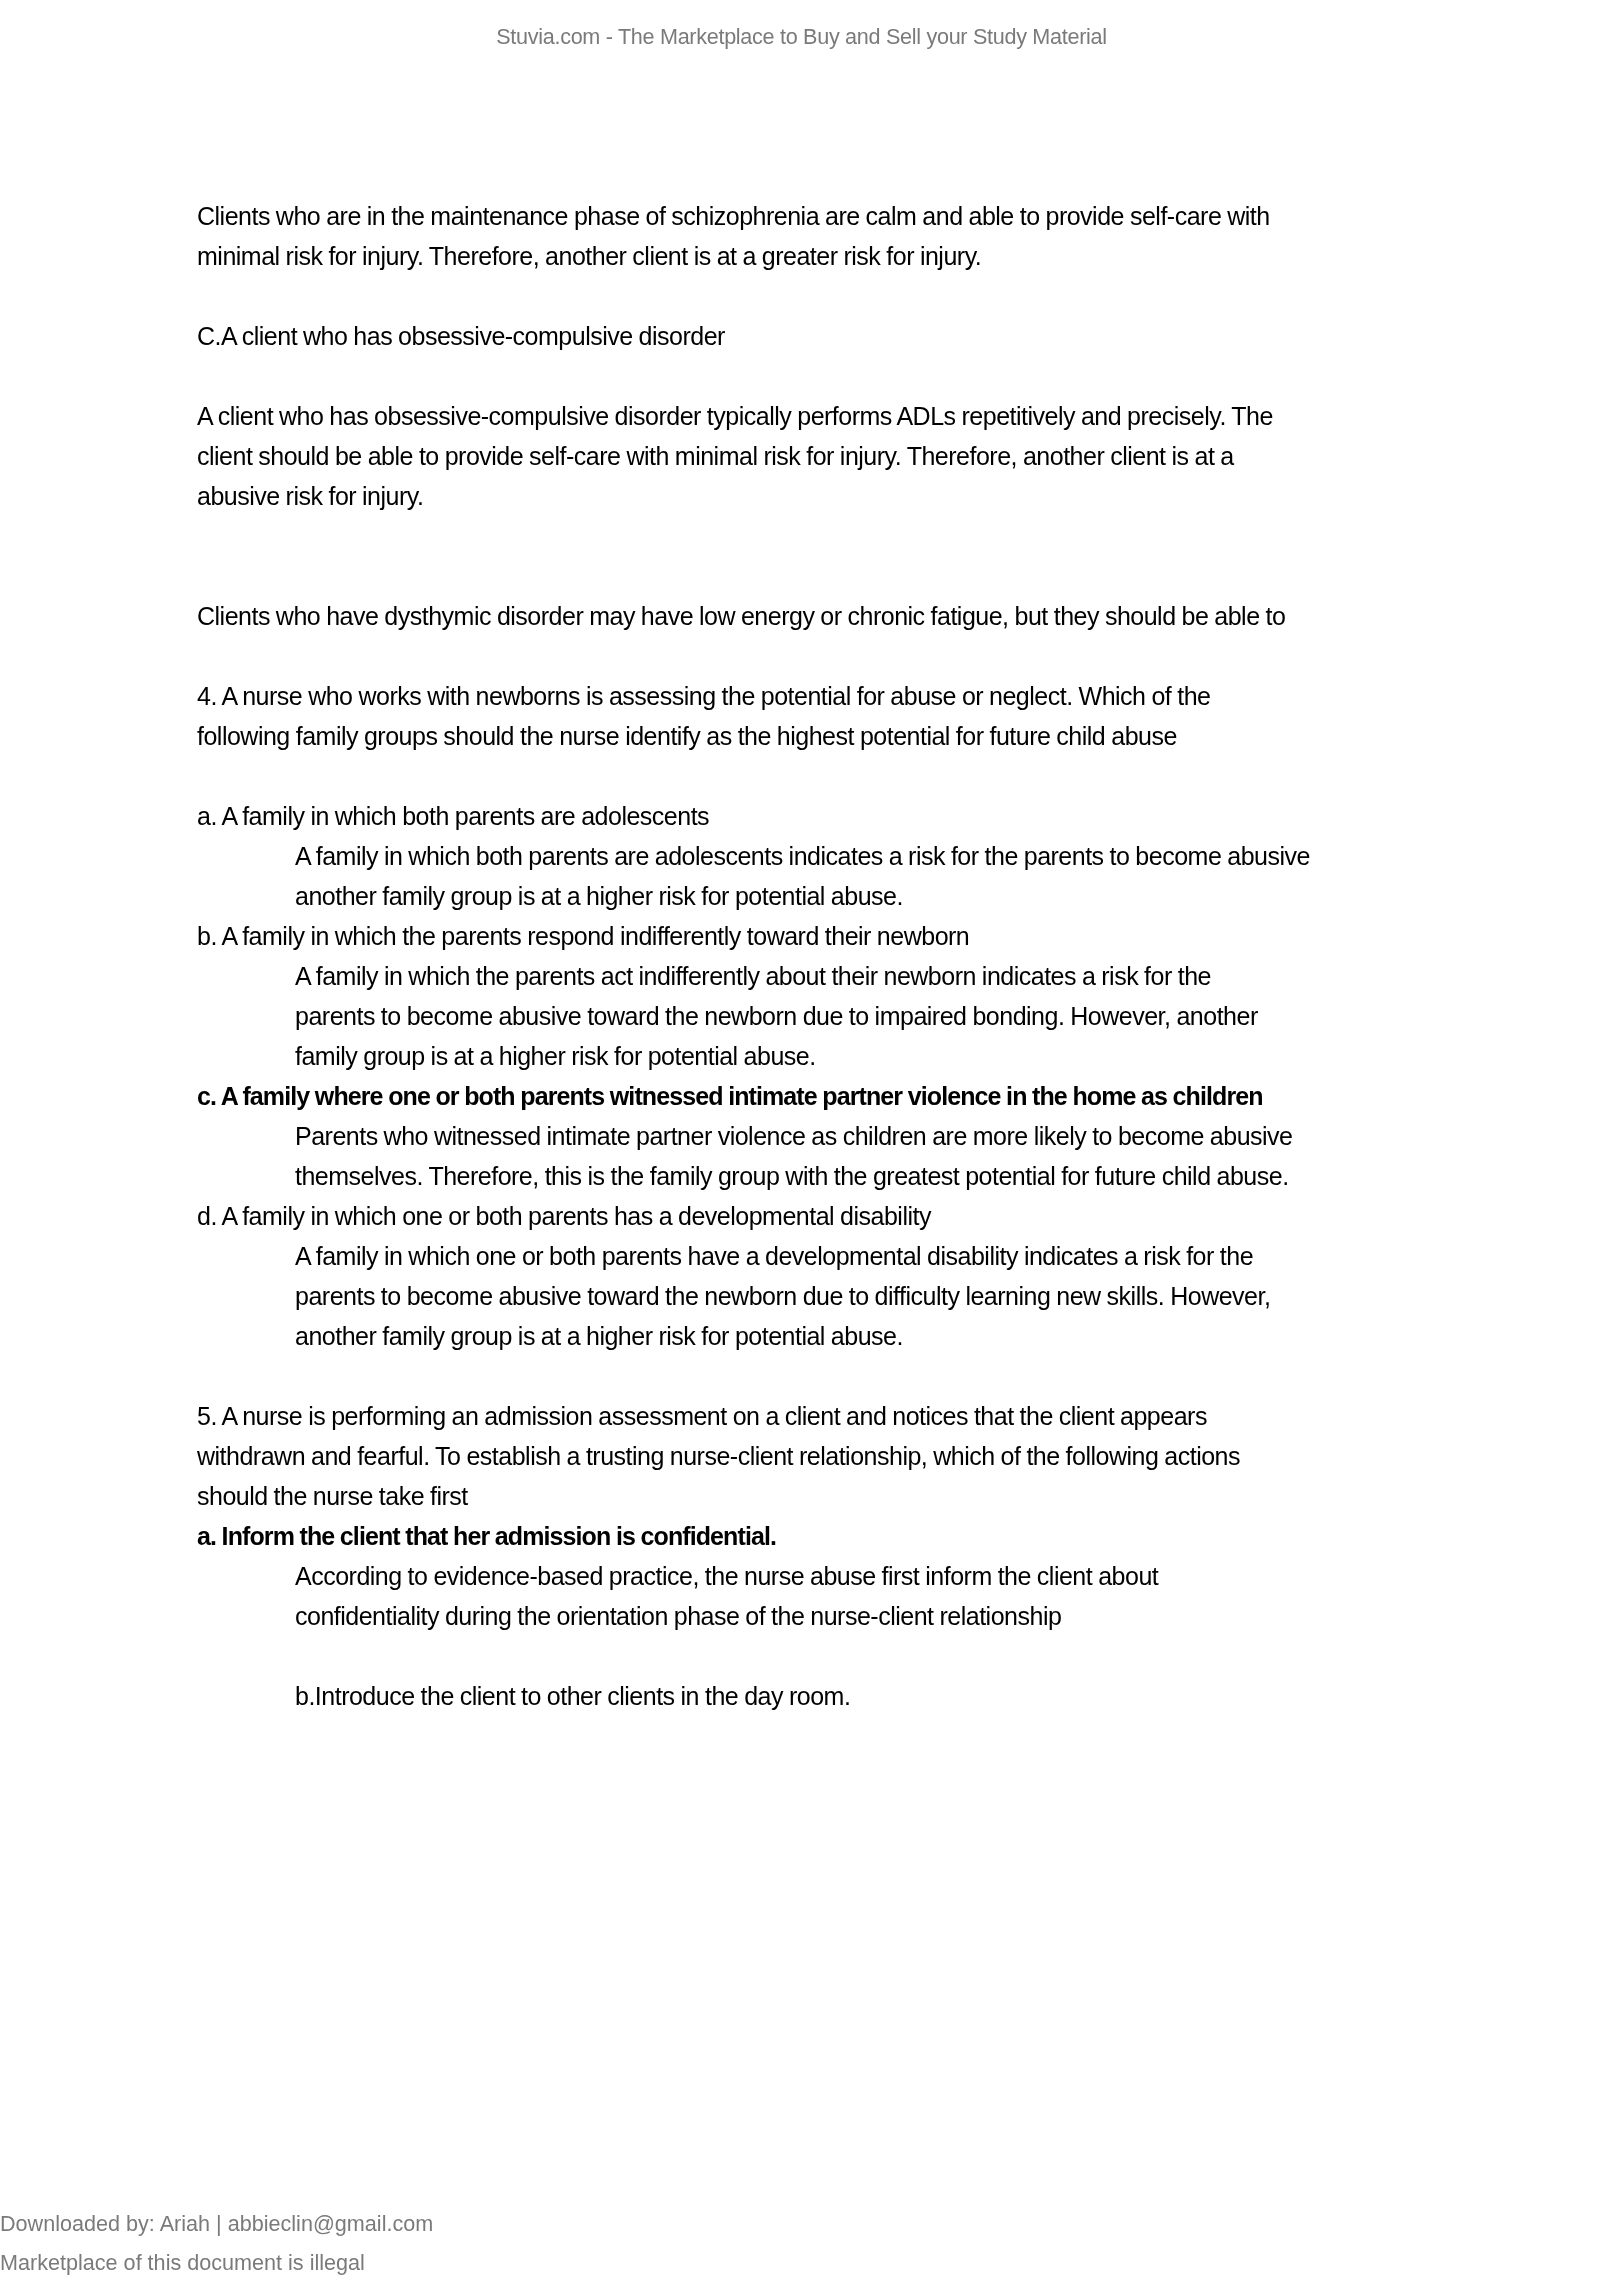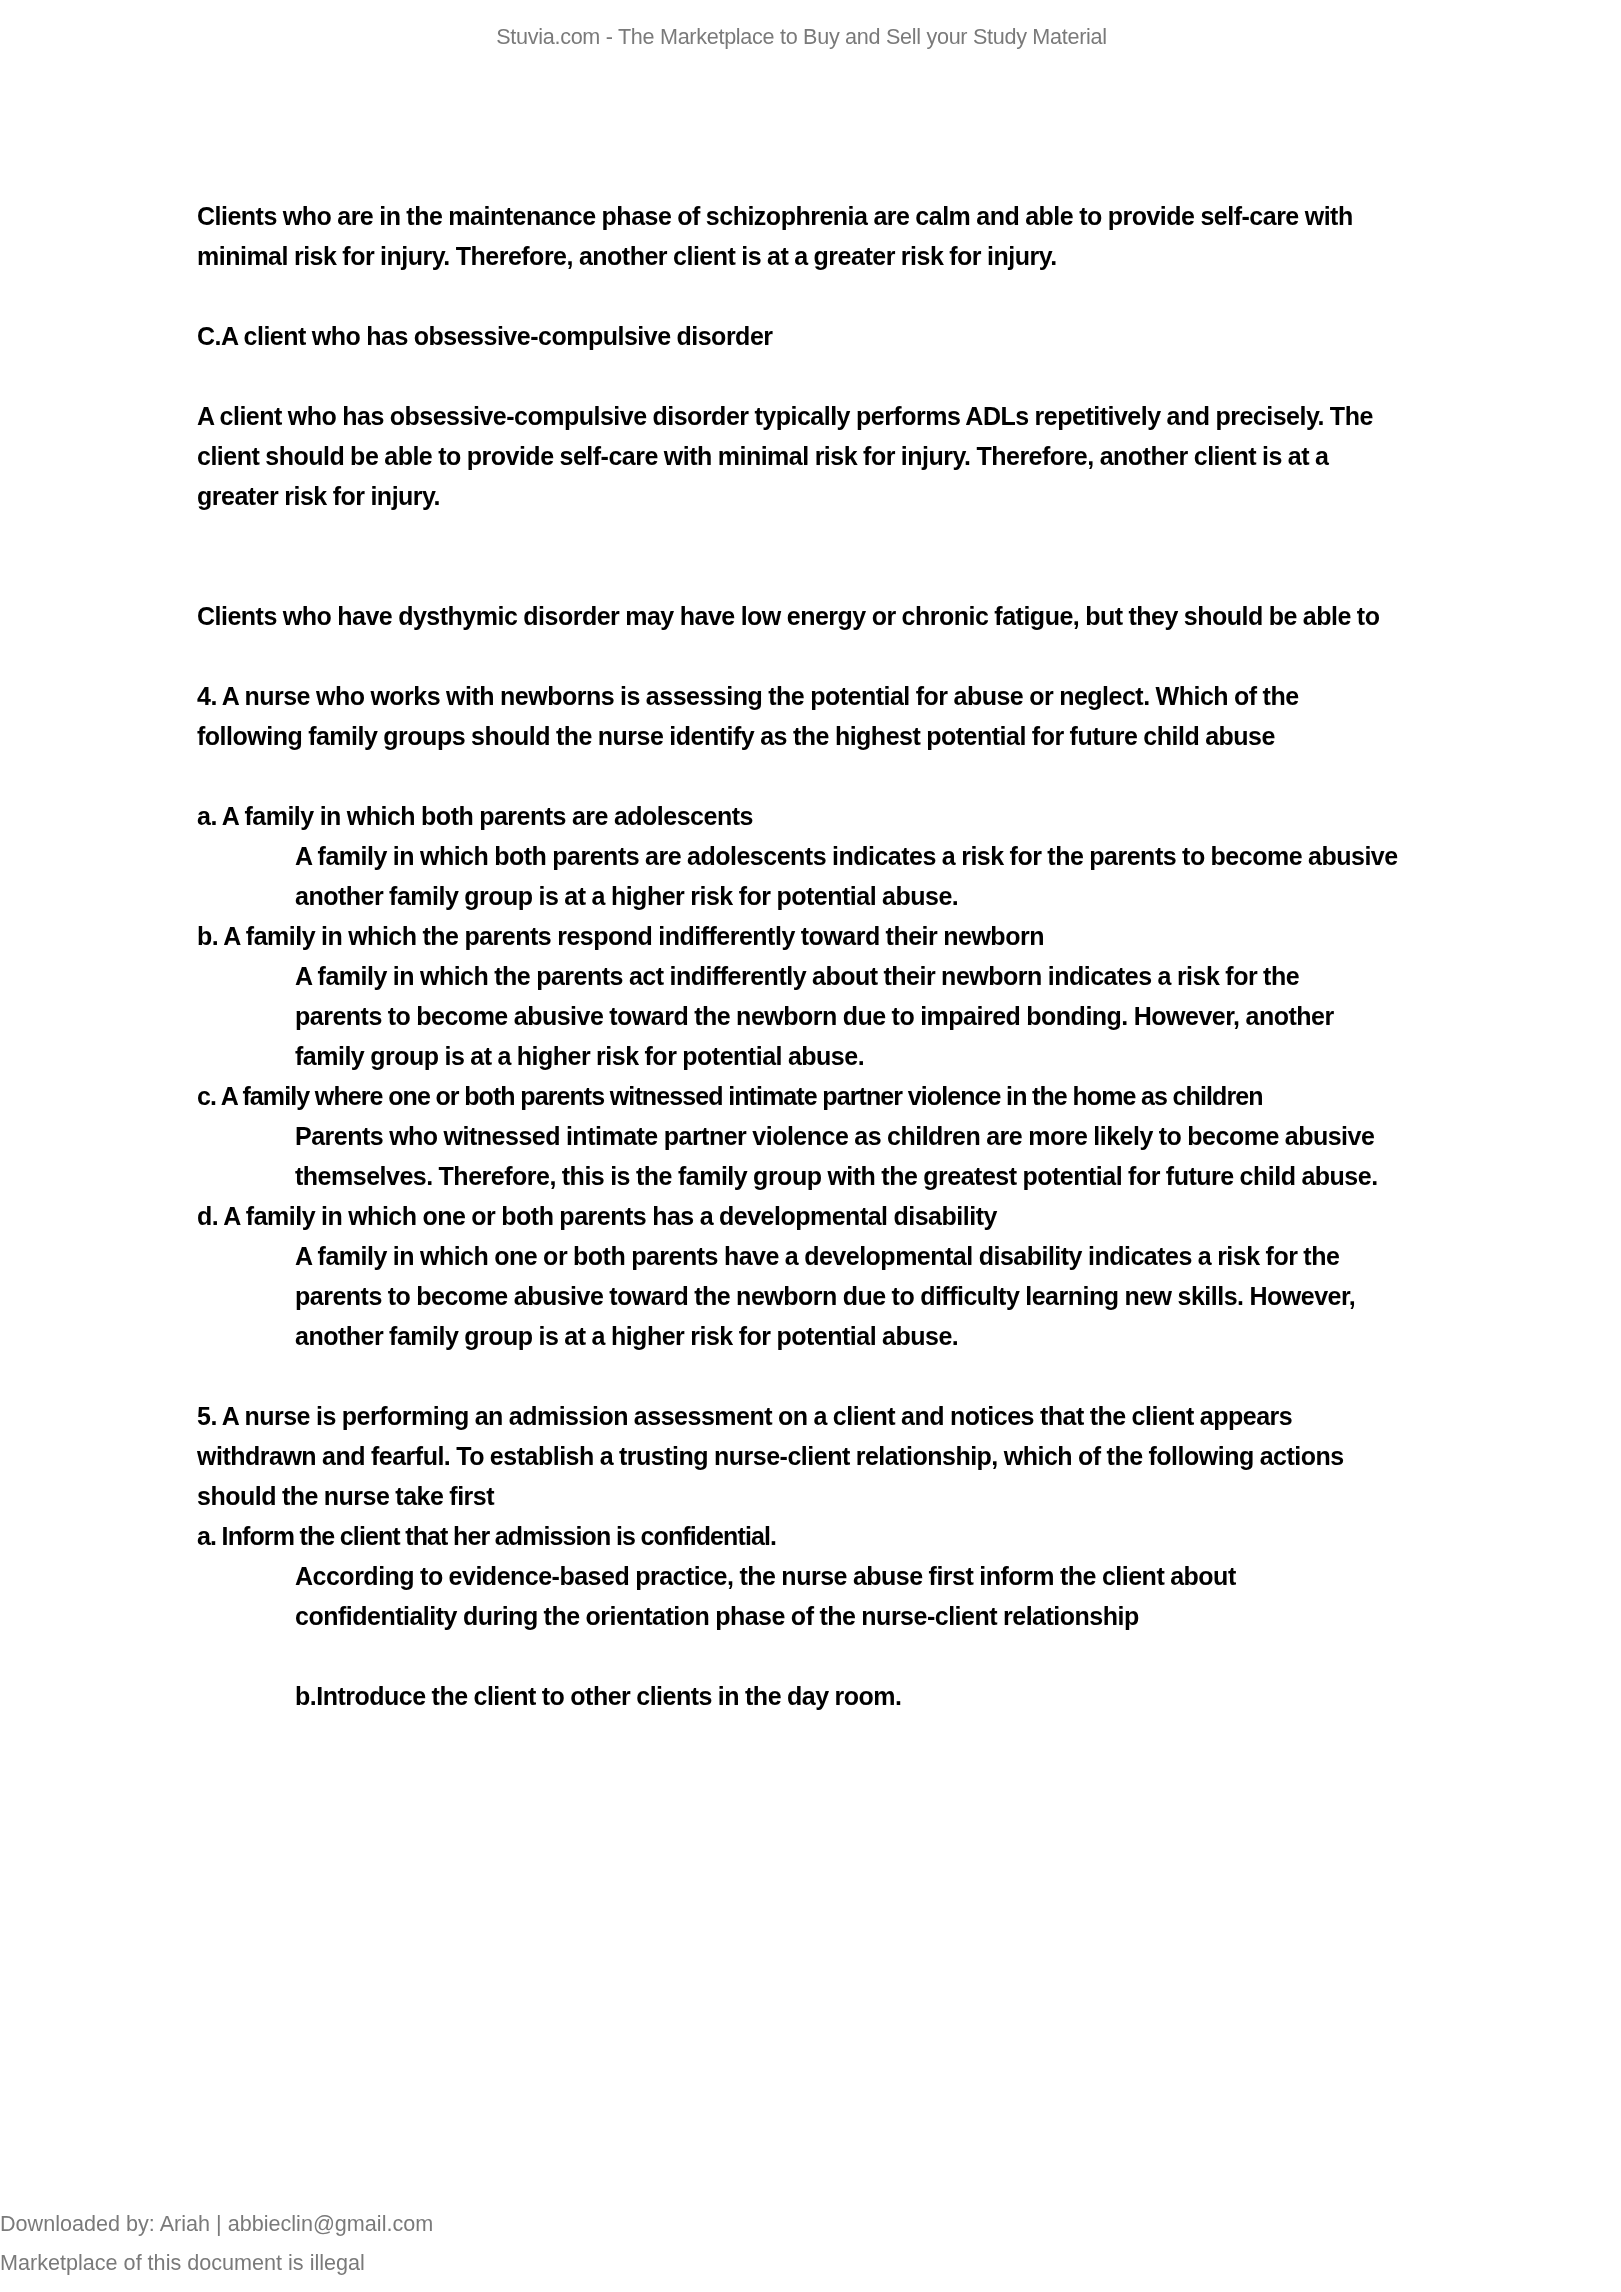--- a/index.html
+++ b/index.html
@@ -30,21 +30,21 @@
       position: absolute;
       top: 196px;
       left: 197px;
       width: 1294px;
       font-family: "Liberation Sans", sans-serif;
       font-size: 25px;
       line-height: 40px;
       letter-spacing: -0.5px;
       word-spacing: -0.5px;
     }
-    .line { white-space: nowrap; height: 40px; font-weight: bold; }
+    .line { white-space: nowrap; height: 40px; }
     .blank { height: 40px; }
     .indent { padding-left: 98px; }
     .bold { font-weight: bold; letter-spacing: -0.9px; }
     .footer {
       position: absolute;
       left: 0;
       width: 1621px;
       text-align: left;
       font-family: "Liberation Sans", sans-serif;
       font-size: 21.6px;
@@ -59,21 +59,21 @@
 <div class="watermark-top">Stuvia.com - The Marketplace to Buy and Sell your Study Material</div>
 
 <div class="page-body">
   <div class="line">Clients who are in the maintenance phase of schizophrenia are calm and able to provide self-care with</div>
   <div class="line">minimal risk for injury. Therefore, another client is at a greater risk for injury.</div>
   <div class="blank"></div>
   <div class="line">C.A client who has obsessive-compulsive disorder</div>
   <div class="blank"></div>
   <div class="line">A client who has obsessive-compulsive disorder typically performs ADLs repetitively and precisely. The</div>
   <div class="line">client should be able to provide self-care with minimal risk for injury. Therefore, another client is at a</div>
-  <div class="line">greater risk for injury.</div>
+  <div class="line">abusive risk for injury.</div>
   <div class="blank"></div>
   <div class="blank"></div>
   <div class="line">Clients who have dysthymic disorder may have low energy or chronic fatigue, but they should be able to</div>
   <div class="blank"></div>
 
   <div>
     <div class="line">4. A nurse who works with newborns is assessing the potential for abuse or neglect. Which of the</div>
     <div class="line">following family groups should the nurse identify as the highest potential for future child abuse</div>
     <div class="blank"></div>
 

